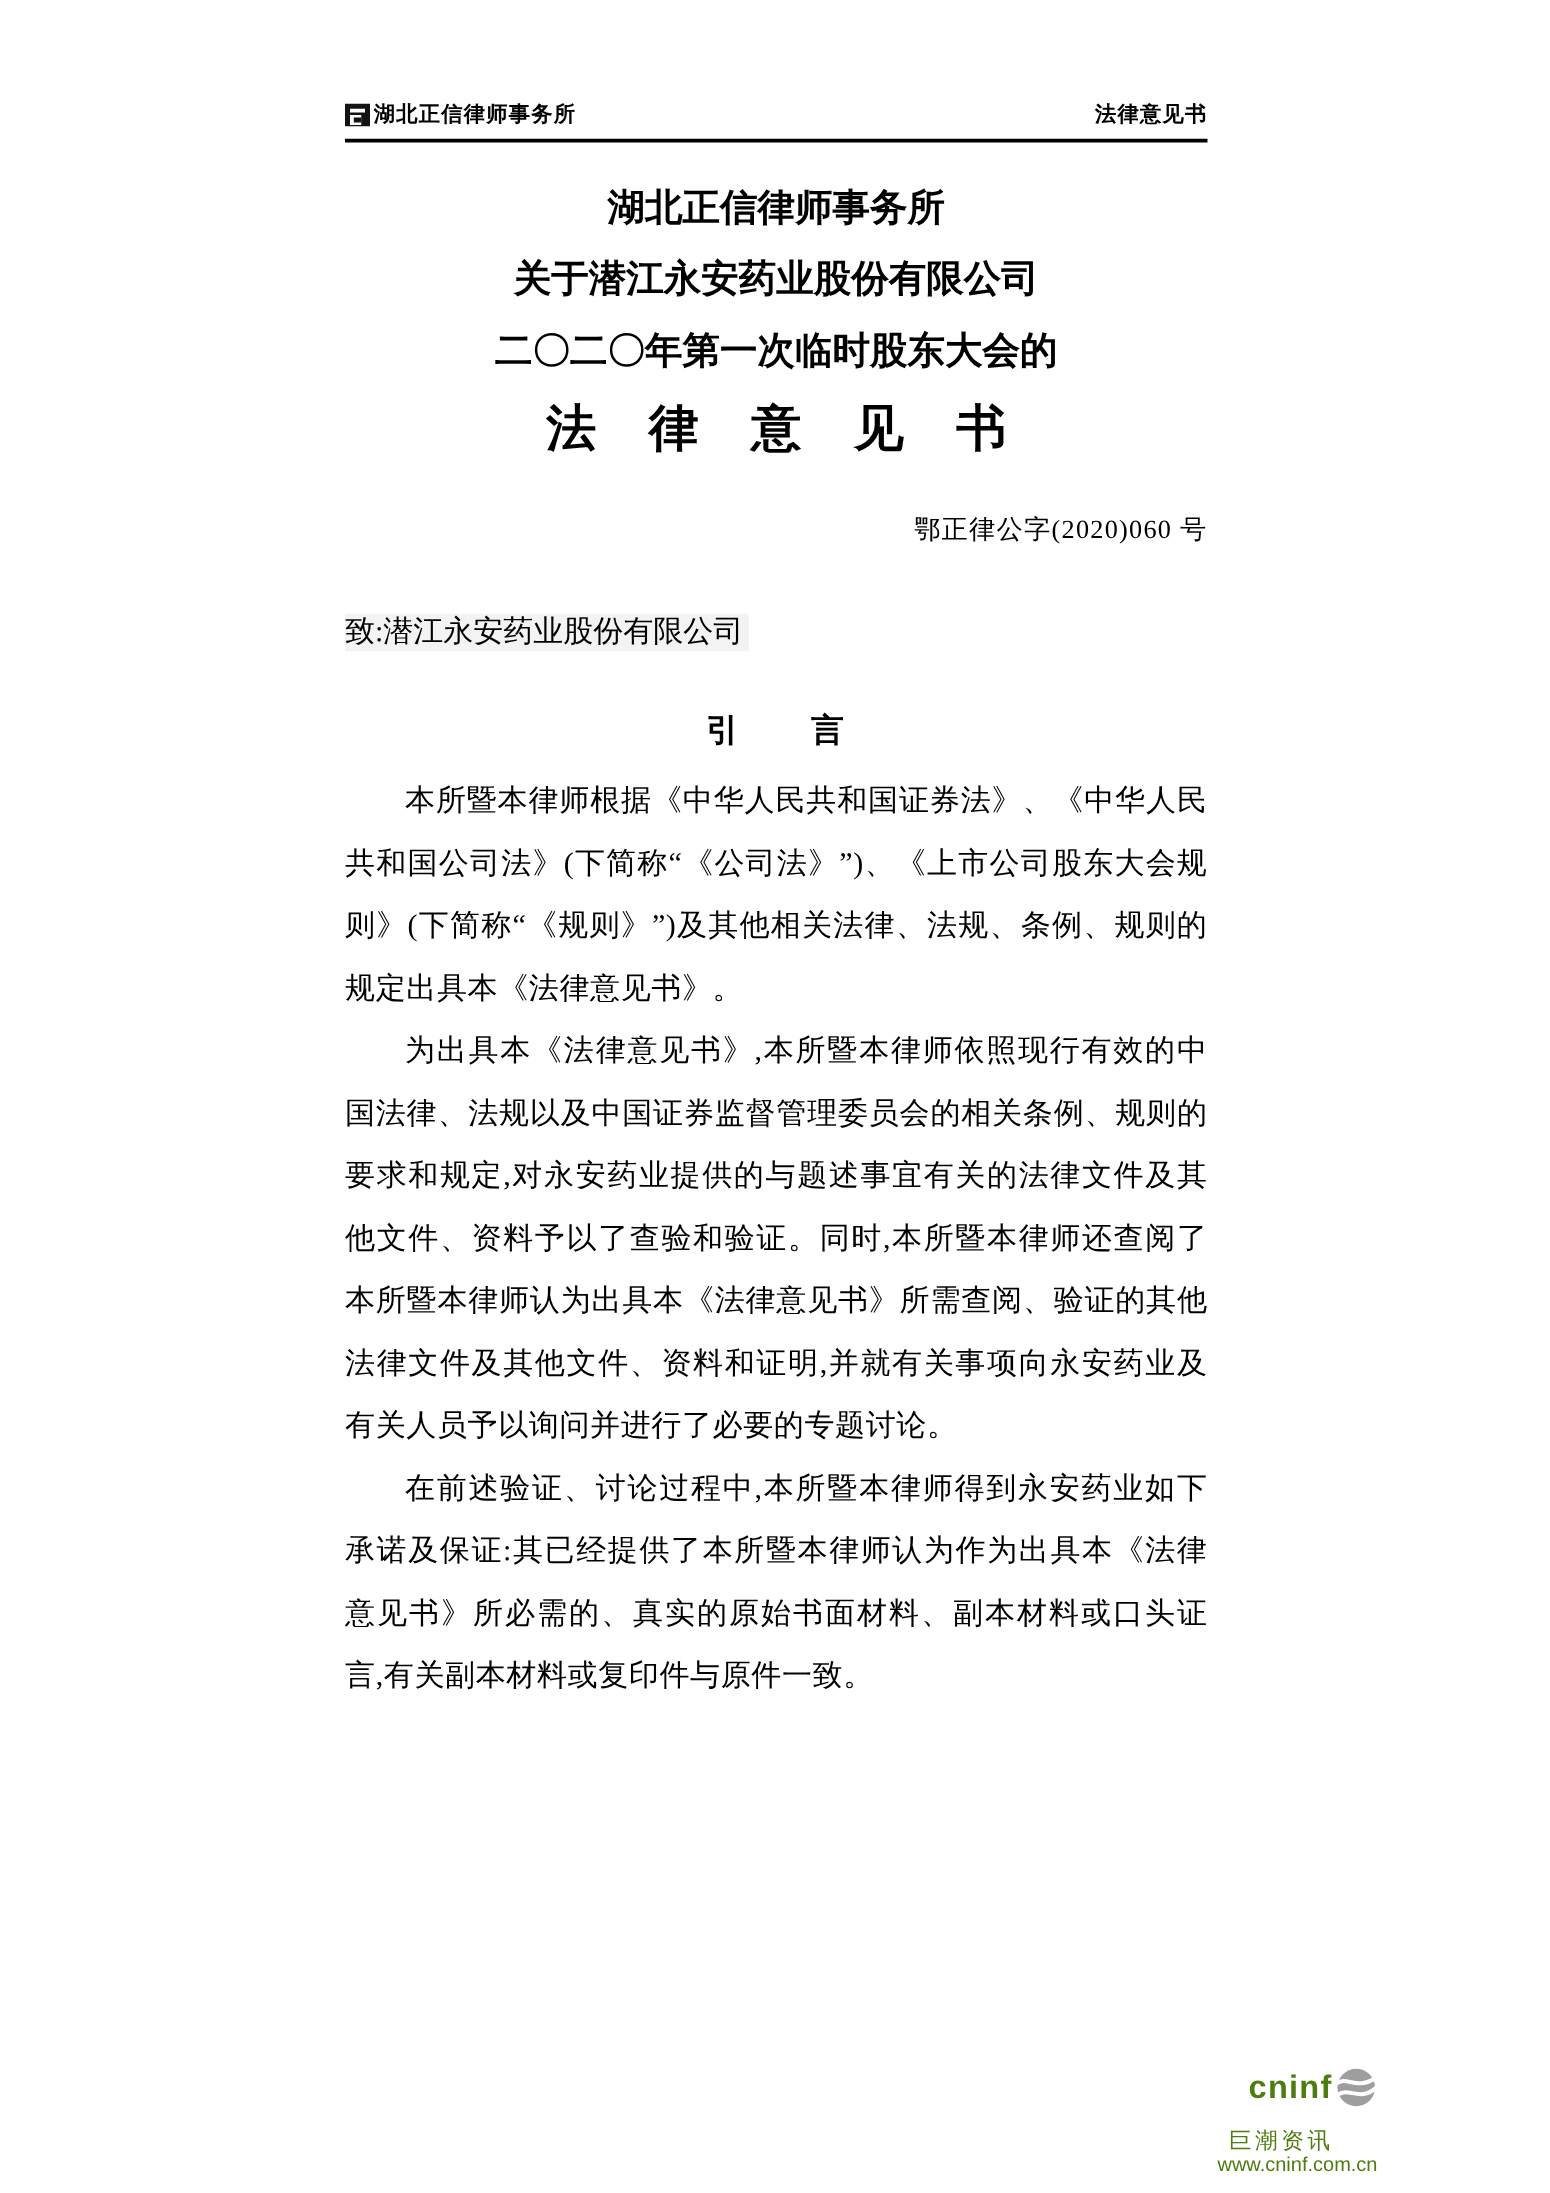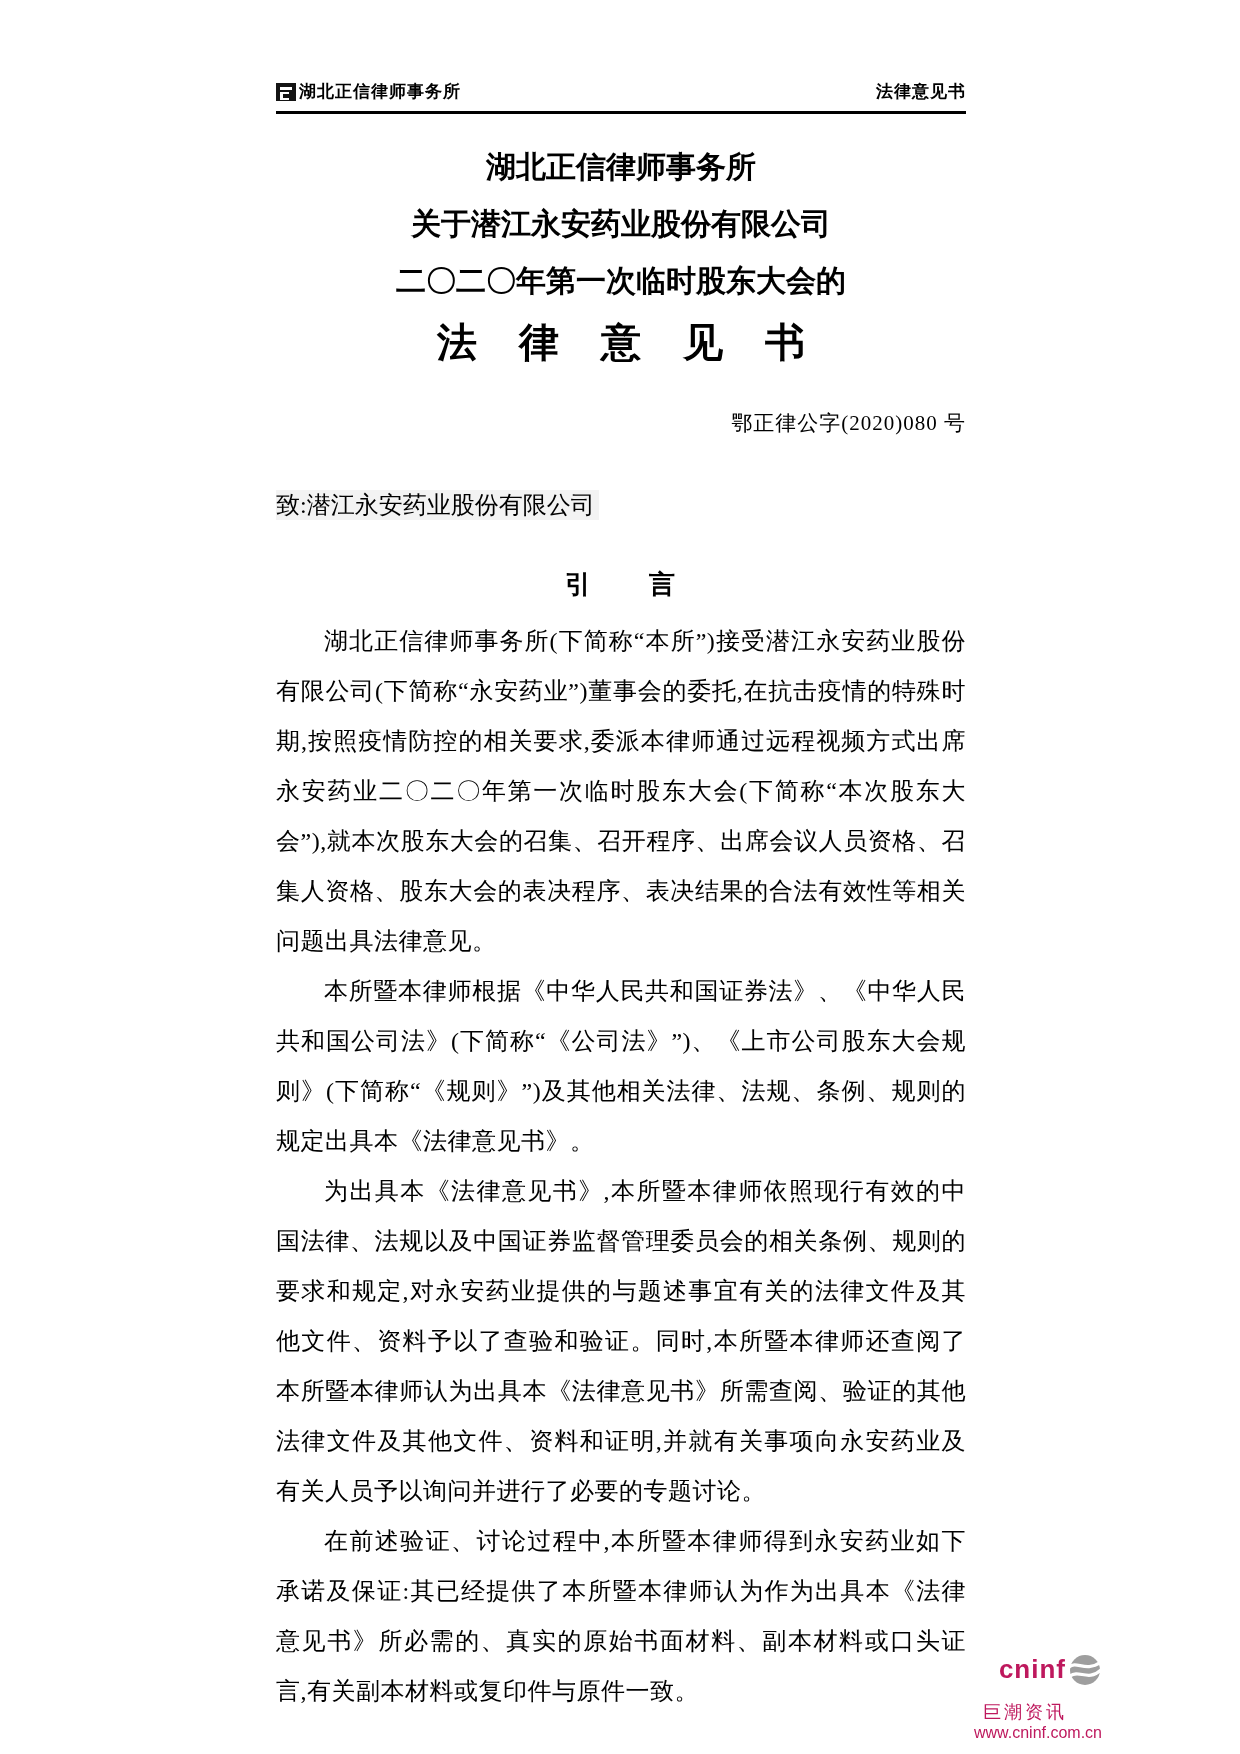--- a/index.html
+++ b/index.html
@@ -100,21 +100,21 @@
     text-justify: inter-ideograph;
     text-indent: 2em;
     letter-spacing: 0.5px;
   }
   
   .watermark {
     position: absolute;
     right: 22px;
     bottom: 12px;
     text-align: right;
-    color: #be185d;
+    color: #4d7c0f;
     font-family: "Liberation Sans", "DejaVu Sans", sans-serif;
     line-height: 1.1;
   }
   .wm-row {
     display: flex;
     align-items: center;
     justify-content: flex-end;
     gap: 2px;
   }
   .wm-logo-text {
@@ -155,30 +155,29 @@
       </div>
       <div class="header-right">法律意见书</div>
     </header>
     <div class="header-rule"></div>
 
     <h1 class="title-line first">湖北正信律师事务所</h1>
     <h1 class="title-line">关于潜江永安药业股份有限公司</h1>
     <h1 class="title-line">二〇二〇年第一次临时股东大会的</h1>
     <h1 class="title-main">法 律 意 见 书</h1>
 
-    <div class="doc-number">鄂正律公字(2020)080 号</div>
+    <div class="doc-number">鄂正律公字(2020)060 号</div>
 
     <div class="addressee">
       <span class="addressee-inner">致:潜江永安药业股份有限公司</span>
     </div>
 
     <h2 class="section-heading">引　　言</h2>
 
     <div class="body-block">
-      <p class="body-para">湖北正信律师事务所(下简称“本所”)接受潜江永安药业股份有限公司(下简称“永安药业”)董事会的委托,在抗击疫情的特殊时期,按照疫情防控的相关要求,委派本律师通过远程视频方式出席永安药业二〇二〇年第一次临时股东大会(下简称“本次股东大会”),就本次股东大会的召集、召开程序、出席会议人员资格、召集人资格、股东大会的表决程序、表决结果的合法有效性等相关问题出具法律意见。</p>
       <p class="body-para">本所暨本律师根据《中华人民共和国证券法》、《中华人民共和国公司法》(下简称“《公司法》”)、《上市公司股东大会规则》(下简称“《规则》”)及其他相关法律、法规、条例、规则的规定出具本《法律意见书》。</p>
       <p class="body-para">为出具本《法律意见书》,本所暨本律师依照现行有效的中国法律、法规以及中国证券监督管理委员会的相关条例、规则的要求和规定,对永安药业提供的与题述事宜有关的法律文件及其他文件、资料予以了查验和验证。同时,本所暨本律师还查阅了本所暨本律师认为出具本《法律意见书》所需查阅、验证的其他法律文件及其他文件、资料和证明,并就有关事项向永安药业及有关人员予以询问并进行了必要的专题讨论。</p>
       <p class="body-para">在前述验证、讨论过程中,本所暨本律师得到永安药业如下承诺及保证:其已经提供了本所暨本律师认为作为出具本《法律意见书》所必需的、真实的原始书面材料、副本材料或口头证言,有关副本材料或复印件与原件一致。</p>
     </div>
 
   </div>
 
   <div class="watermark">
     <div class="wm-row">
       <span class="wm-logo-text">cninf</span>

